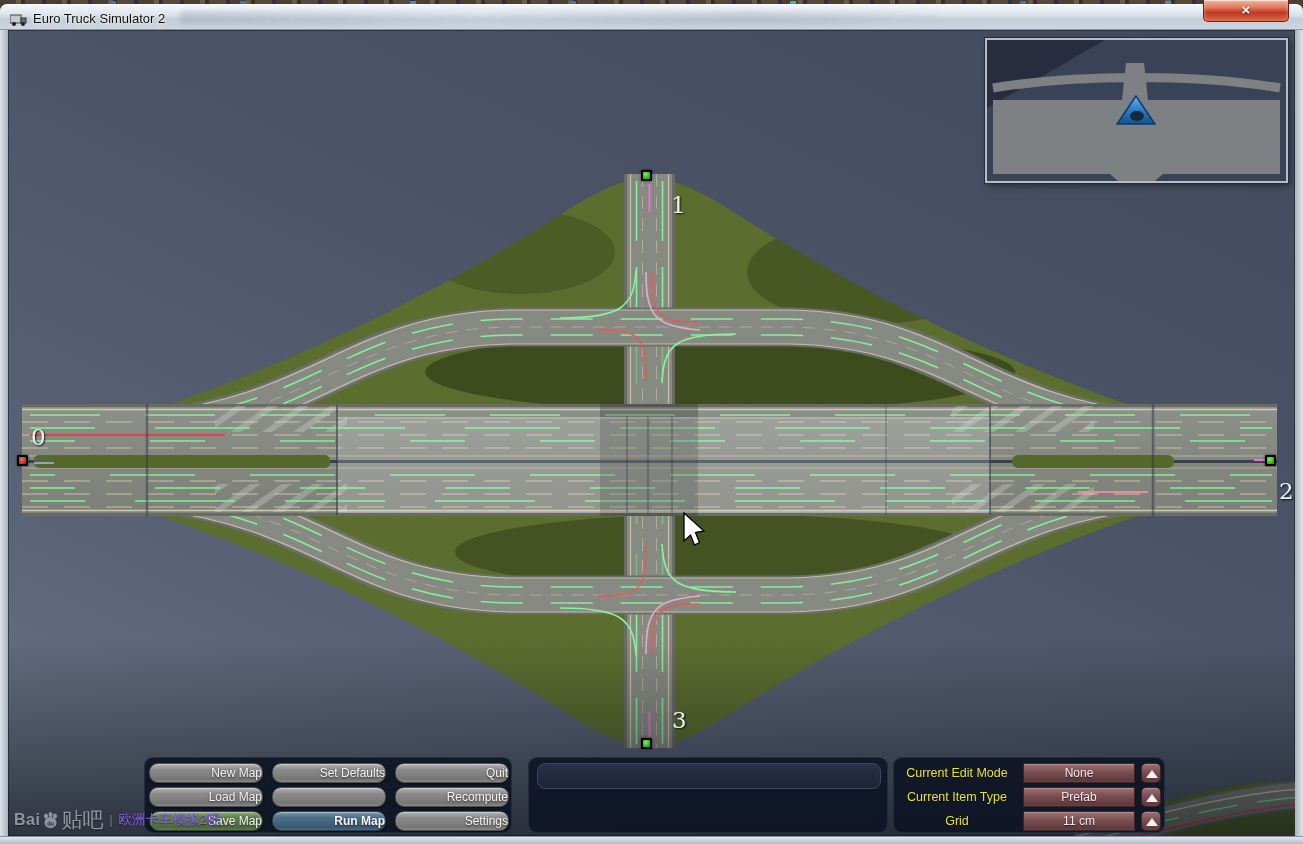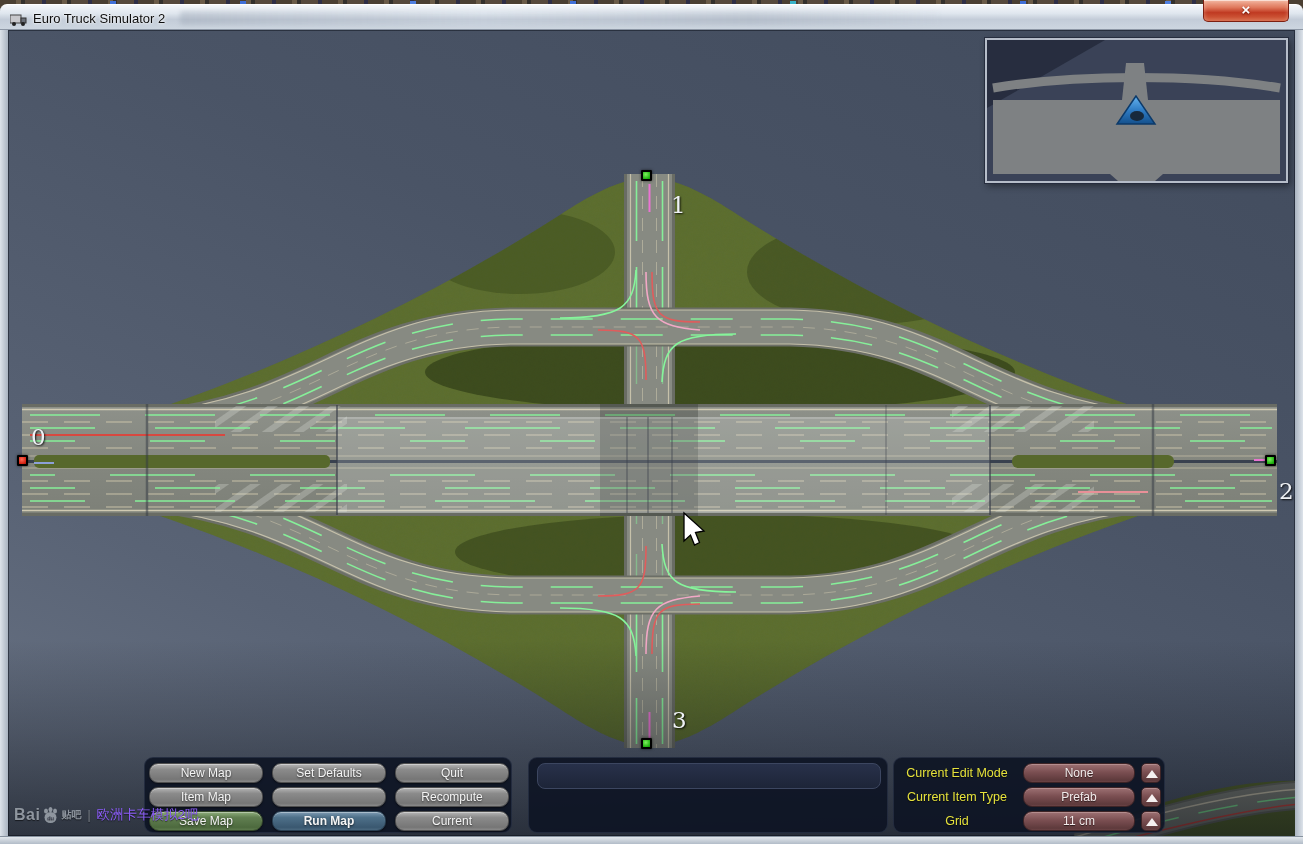--- a/index.html
+++ b/index.html
@@ -54,49 +54,49 @@
   .node.red   { background:radial-gradient(circle at 40% 35%, #ff6a58, #d42413 70%, #9c1408); }
   .nlabel { position:absolute; z-index:4; color:#eef1f5; font-family:"DejaVu Serif", serif;
     font-size:23px; line-height:1; text-shadow:1px 1px 2px rgba(0,0,0,.85); }
 
   
   .panel { position:absolute; top:757px; height:76px; z-index:5;
     background:rgba(13,20,36,.9); border:1px solid rgba(80,92,120,.3); border-radius:9px; }
   .p1 { left:144px; width:368px; }
   .p2 { left:528px; width:360px; }
   .p3 { left:893px; width:272px; }
-  .btn { position:absolute; width:114px; height:20px; border-radius:9px; text-align:center;
+  .btn { position:absolute; width:114px; height:20px; border-radius:9px; text-align:right;
     font-size:12px; line-height:19px; color:#f4f4f4; cursor:pointer;
     background:linear-gradient(#b6b6b6,#8b8b8b 30%,#767676 85%,#8a8a8a);
     border:1px solid #4f4f4f; box-shadow:inset 0 1px 0 rgba(255,255,255,.35), 0 1px 2px rgba(0,0,0,.5);
     text-shadow:0 1px 2px rgba(0,0,0,.65); }
   .btn.green { background:linear-gradient(#8fae7c,#617f51 30%,#4d6a3e 85%,#5d7a4d); border-color:#35482a; }
   .btn.blue  { background:linear-gradient(#7f9cb4,#4e7089 30%,#3a5870 85%,#4a687f); border-color:#293f52;font-weight:bold; }
   .ibox { position:absolute; left:8px; width:344px; border-radius:8px;
     background:linear-gradient(#28314a,#1d2538); border:1px solid #3c4660;
     color:#e2e6ee; font-size:13px; text-align:center; letter-spacing:1px;
     text-shadow:0 1px 1px rgba(0,0,0,.6); }
   .slabel { position:absolute; left:2px; width:122px; height:20px; color:#e6e23c; font-size:12.5px;
     text-align:center; line-height:20px; text-shadow:0 1px 1px rgba(0,0,0,.7); white-space:nowrap; }
-  .mbtn { position:absolute; left:129px; width:112px; height:20px; border-radius:9px; cursor:pointer;
+  .mbtn { position:absolute; left:129px; width:112px; height:20px; border-radius:1px; cursor:pointer;
     background:linear-gradient(#9d7173,#7b4f52 45%,#5e3a3c 90%,#6b4345);
     border:1px solid #3e2426; color:#f2eaea; font-size:12px; text-align:center; line-height:19px;
     box-shadow:inset 0 1px 0 rgba(255,230,230,.25); text-shadow:0 1px 1px rgba(0,0,0,.6); }
   .spin { position:absolute; left:247px; width:20px; height:20px; border-radius:5px; cursor:pointer;
     background:linear-gradient(#9d7173,#7b4f52 45%,#5e3a3c 90%,#6b4345); border:1px solid #3e2426;
     box-shadow:inset 0 1px 0 rgba(255,230,230,.25); }
   .tri { position:absolute; left:4px; top:6px; width:0; height:0;
     border-left:6px solid transparent; border-right:6px solid transparent; border-bottom:8px solid #f5f0f0; }
   .r1 { top:5px; } .r2 { top:29px; } .r3 { top:53px; }
 
   
   .watermark { position:absolute; left:14px; top:806px; z-index:6; display:flex; align-items:center;
     color:#8f969f; text-shadow:0 1px 1px rgba(0,0,0,.55); }
   .wm-b { font-size:16px; font-weight:bold; letter-spacing:.5px; }
-  .wm-cn { font-size:10px; font-weight:bold; }
+  .wm-cn { font-size:21px; font-weight:normal; }
   .wm-sep { font-size:12px; margin:0 6px; color:#7e858e; }
   .wm-name { font-size:13.5px; color:#8b5cf6; }
 </style>
 </head>
 <body>
 
 <div class="top-strip">
     <div class="strip-dots"></div>
   </div>
 <div class="titlebar">
@@ -302,26 +302,26 @@
 <div class="node green" style="left:641px;  top:738px;"></div>
 <span class="nlabel" style="left:31px;   top:426px;">0</span>
 <span class="nlabel" style="left:671px;  top:194px;">1</span>
 <span class="nlabel" style="left:1279px; top:480px;">2</span>
 <span class="nlabel" style="left:672px;  top:709px;">3</span>
 
 <div class="panel p1">
   <div class="btn" style="left:4px;   top:5px;">New Map</div>
   <div class="btn" style="left:127px; top:5px;">Set Defaults</div>
   <div class="btn" style="left:250px; top:5px;">Quit</div>
-  <div class="btn" style="left:4px;   top:29px;">Item Map</div>
+  <div class="btn" style="left:4px;   top:29px;">Load Map</div>
   <div class="btn" style="left:127px; top:29px;"></div>
   <div class="btn" style="left:250px; top:29px;">Recompute</div>
   <div class="btn green" style="left:4px;   top:53px;border-radius:10px;">Save Map</div>
   <div class="btn blue" style="left:127px; top:53px;">Run Map</div>
-  <div class="btn" style="left:250px; top:53px;">Current</div>
+  <div class="btn" style="left:250px; top:53px;">Settings</div>
 </div>
 
 <div class="panel p2">
   <div class="ibox" style="top:5px; height:26px; line-height:25px;"></div>
 </div>
 
 <div class="panel p3">
   <div class="slabel r1">Current Edit Mode</div>
   <div class="mbtn r1">None</div>
   <div class="spin r1">

